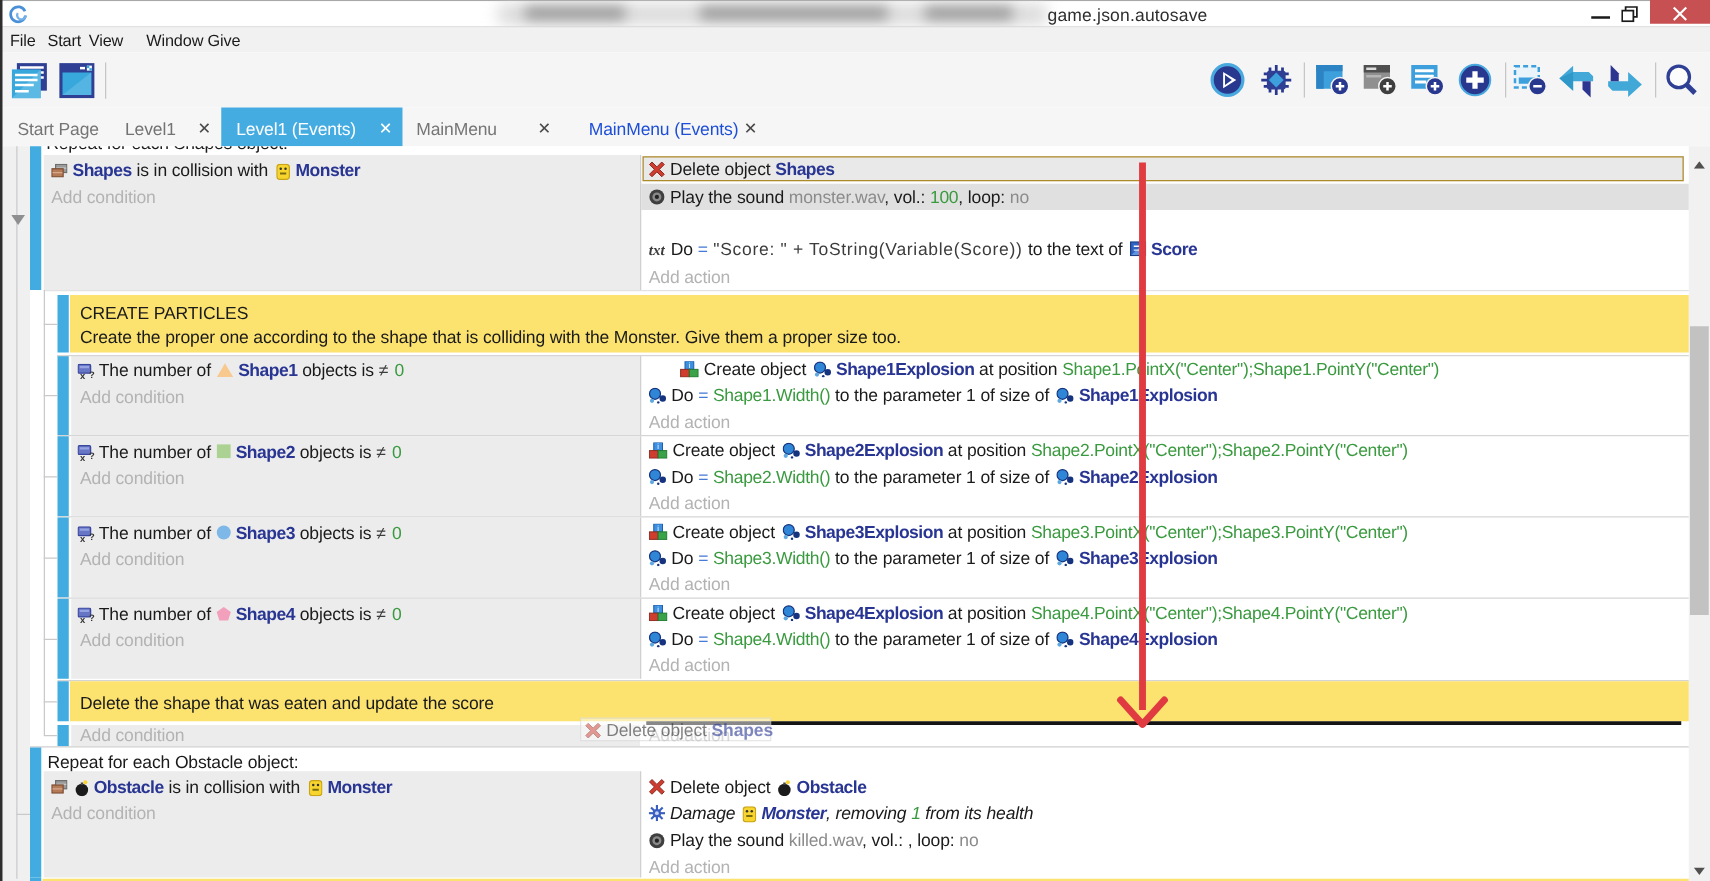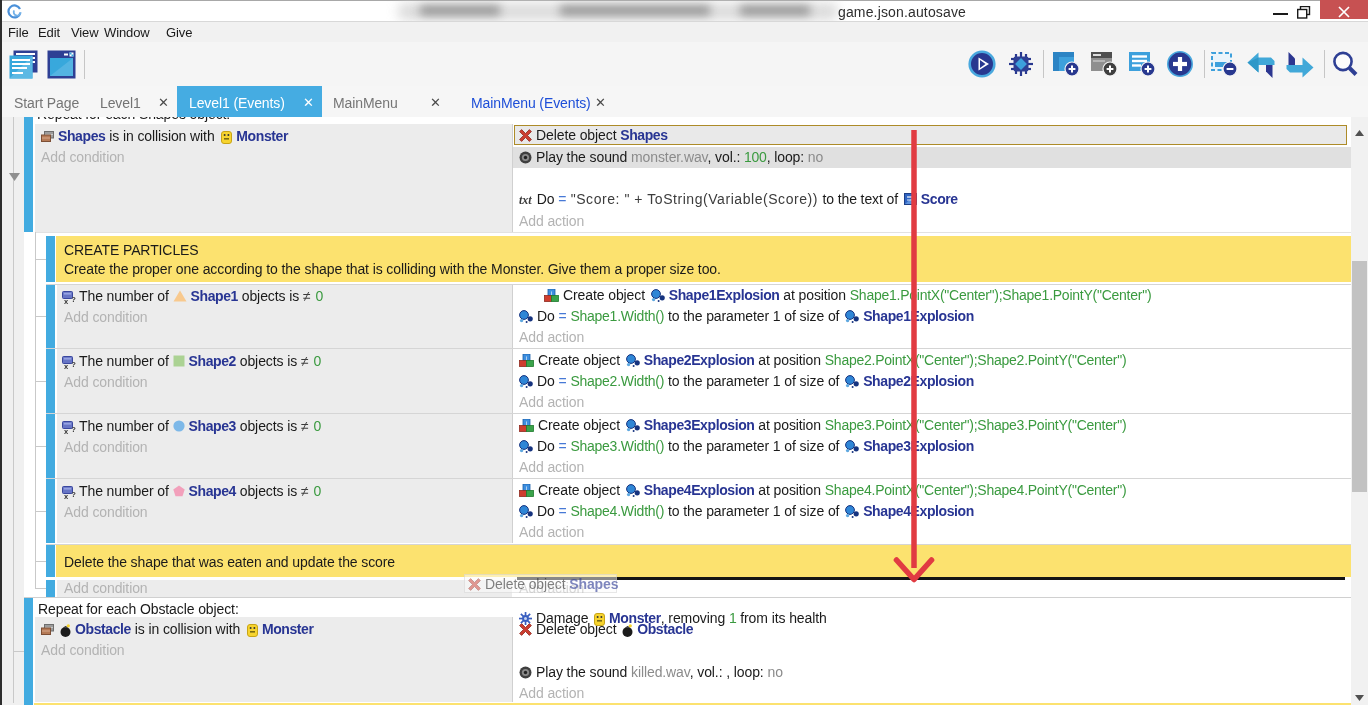--- a/index.html
+++ b/index.html
@@ -33,23 +33,23 @@
 <rect x="3.5" y="0.5" width="9" height="8" fill="none" stroke="#1a1a1a" stroke-width="1.4"></rect>
 <rect x="0.7" y="3.5" width="9" height="8.5" fill="#fff" stroke="#1a1a1a" stroke-width="1.4"></rect>
 </svg></div>
 <div class="abs" style="left:1320px;top:0;width:48px;height:19px;background:#c75152"></div>
 <div class="abs" style="left:1338px;top:4px"><svg width="12" height="12" viewBox="0 0 12 12">
 <path d="M1 1 L11 11 M11 1 L1 11" stroke="#fff" stroke-width="1.7"></path>
       </svg></div>
 <div class="abs" style="left:0;top:21px;width:1368px;height:1px;background:#d8d8d8"></div>
 <div class="abs" style="left:0;top:22px;width:1368px;height:20px;background:#f1f1f1"></div>
 <div class="abs" style="left:8px;top:25px;font-size:13px;letter-spacing:-0.1px;color:#1a1a1a">File</div>
-<div class="abs" style="left:38px;top:25px;font-size:13px;letter-spacing:-0.1px;color:#1a1a1a">Edit</div>
+<div class="abs" style="left:38px;top:25px;font-size:13px;letter-spacing:-0.1px;color:#1a1a1a">Start</div>
 <div class="abs" style="left:71px;top:25px;font-size:13px;letter-spacing:-0.1px;color:#1a1a1a">View</div>
-<div class="abs" style="left:104px;top:25px;font-size:13px;letter-spacing:-0.1px;color:#1a1a1a">Window</div>
+<div class="abs" style="left:117px;top:25px;font-size:13px;letter-spacing:-0.1px;color:#1a1a1a">Window</div>
 <div class="abs" style="left:166px;top:25px;font-size:13px;letter-spacing:-0.1px;color:#1a1a1a">Give</div>
 <div class="abs" style="left:0;top:42px;width:1368px;height:44px;background:#f5f5f5"></div>
 <div class="abs" style="left:9px;top:50px"><svg width="30" height="29" viewBox="0 0 30 29">
 <rect x="4.5" y="0.5" width="24" height="22" fill="#2e3f94"></rect>
 <g stroke="#fff" stroke-width="2">
           <line x1="7" y1="4" x2="26" y2="4"></line>
           <line x1="7" y1="8" x2="26" y2="8"></line>
           <line x1="7" y1="12" x2="26" y2="12"></line>
         </g>
 <rect x="0.5" y="5.5" width="23" height="23" fill="#38a8dc"></rect>
@@ -382,21 +382,21 @@
 <div class="r" style="left:41px;top:640px;"><span class="dim">Add condition</span></div>
 <div class="r" style="left:519px;top:619px;"><span style="display:inline-block;width:13px;height:13px;margin-right:4px;margin-left:0px;vertical-align:-2px"><svg width="13" height="13" viewBox="0 0 13 13">
           <g opacity="1">
             <path d="M2.6 0.6 L6.5 4.5 L10.4 0.6 L12.4 2.6 L8.5 6.5 L12.4 10.4 L10.4 12.4 L6.5 8.5 L2.6 12.4 L0.6 10.4 L4.5 6.5 L0.6 2.6 Z" fill="#cd3d30" stroke="#8d2a20" stroke-width="0.8"></path>
           </g>
         </svg></span>Delete object <span style="display:inline-block;width:11px;height:13px;margin-right:4px;margin-left:2px;vertical-align:-3px"><svg width="11" height="13" viewBox="0 0 11 13">
           <circle cx="5.5" cy="8" r="5" fill="#1b1b1b"></circle>
           <rect x="4.6" y="2" width="2" height="2" fill="#444"></rect>
           <circle cx="8.3" cy="1.8" r="1.6" fill="#f7d42e"></circle>
         </svg></span><span class="nv">Obstacle</span></div>
-<div class="r" style="left:519px;top:608px;"><span style="display:inline-block;width:13px;height:13px;margin-right:4px;margin-left:0px;vertical-align:-2px"><svg width="13" height="13" viewBox="0 0 13 13">
+<div class="r" style="left:519px;top:640px;font-style:italic;"><span style="display:inline-block;width:13px;height:13px;margin-right:4px;margin-left:0px;vertical-align:-2px"><svg width="13" height="13" viewBox="0 0 13 13">
           <g fill="#3a5fc0">
             <circle cx="6.5" cy="6.5" r="3.4"></circle>
             <rect x="5.7" y="0" width="1.7" height="13" transform="rotate(0 6.5 6.5)"></rect>
             <rect x="5.7" y="0" width="1.7" height="13" transform="rotate(45 6.5 6.5)"></rect>
             <rect x="5.7" y="0" width="1.7" height="13" transform="rotate(90 6.5 6.5)"></rect>
             <rect x="5.7" y="0" width="1.7" height="13" transform="rotate(135 6.5 6.5)"></rect>
           </g>
           <circle cx="6.5" cy="6.5" r="1.5" fill="#c8d4f0"></circle>
         </svg></span>Damage <span style="display:inline-block;width:11px;height:13px;margin-right:4px;margin-left:2px;vertical-align:-3px"><svg width="11" height="13" viewBox="0 0 11 13">
           <rect x="0.5" y="0.5" width="10" height="12" rx="2.5" fill="#f7d42e" stroke="#c8a416" stroke-width="1"></rect>

